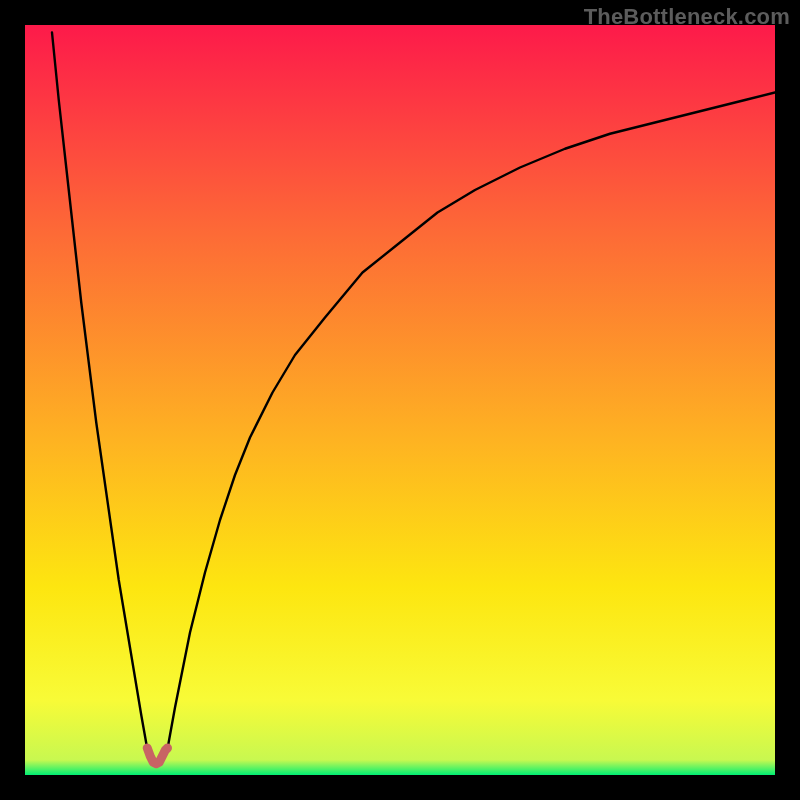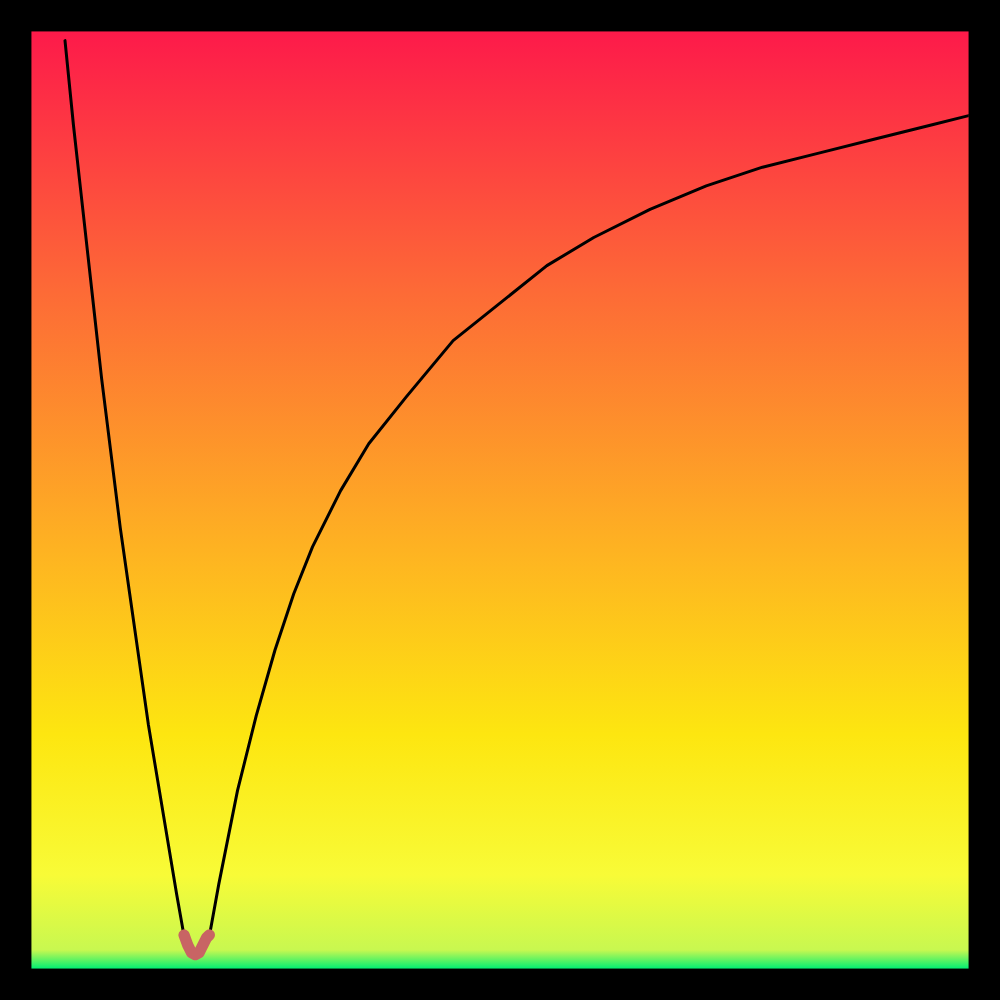--- a/index.html
+++ b/index.html
@@ -55,13 +55,14 @@
     </defs>
 
     <rect x="0" y="0" width="750" height="750" fill="url(#bg-grad)"></rect>
 
     <polyline id="curve-left" fill="none" stroke="#000000" stroke-width="2.4" stroke-linecap="round" stroke-linejoin="round" points="27.00,7.50 33.75,75.00 41.25,142.50 48.75,210.00 56.25,277.50 63.75,337.50 71.25,397.50 78.75,450.00 86.25,502.50 93.75,555.00 101.25,600.00 108.75,645.00 116.25,690.00 122.25,723.75"></polyline>
     <polyline id="curve-right" fill="none" stroke="#000000" stroke-width="2.4" stroke-linecap="round" stroke-linejoin="round" points="142.50,723.75 150.00,682.50 165.00,607.50 180.00,547.50 195.00,495.00 210.00,450.00 225.00,412.50 247.50,367.50 270.00,330.00 300.00,292.50 337.50,247.50 375.00,217.50 412.50,187.50 450.00,165.00 495.00,142.50 540.00,123.75 585.00,108.75 630.00,97.50 675.00,86.25 720.00,75.00 750.00,67.50"></polyline>
 
     <polyline id="marker-u" fill="none" stroke="#c86464" stroke-width="9" stroke-linecap="round" stroke-linejoin="round" points="122.25,723.00 125.25,731.25 128.25,737.25 131.25,738.75 134.25,737.25 137.25,731.25 140.25,725.25 142.50,723.00"></polyline>
   </svg>
 
+  <div class="watermark">TheBottleneck.com</div>
 </div>
 
 </body></html>

